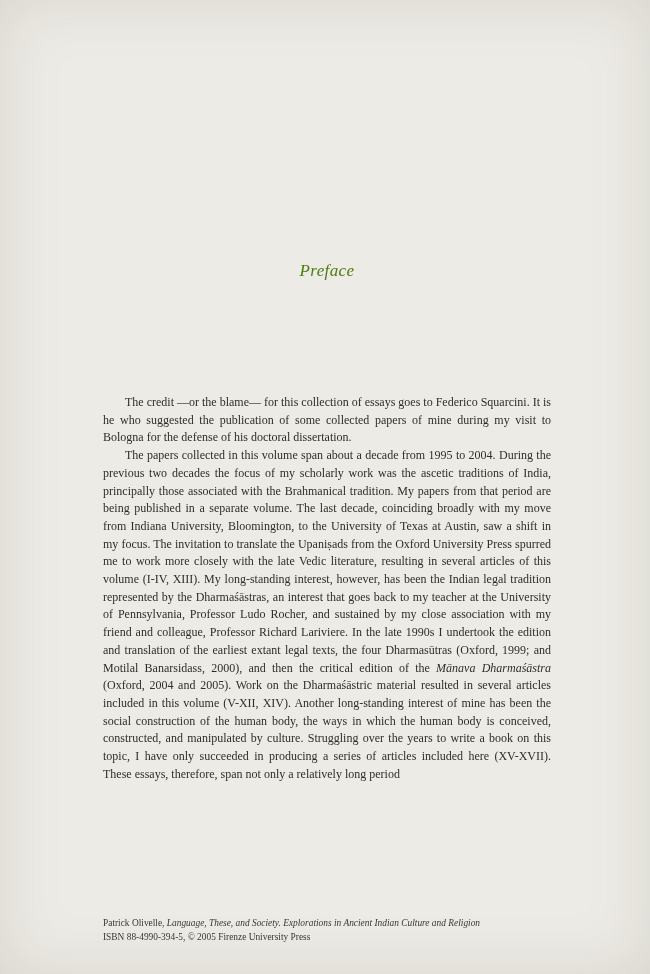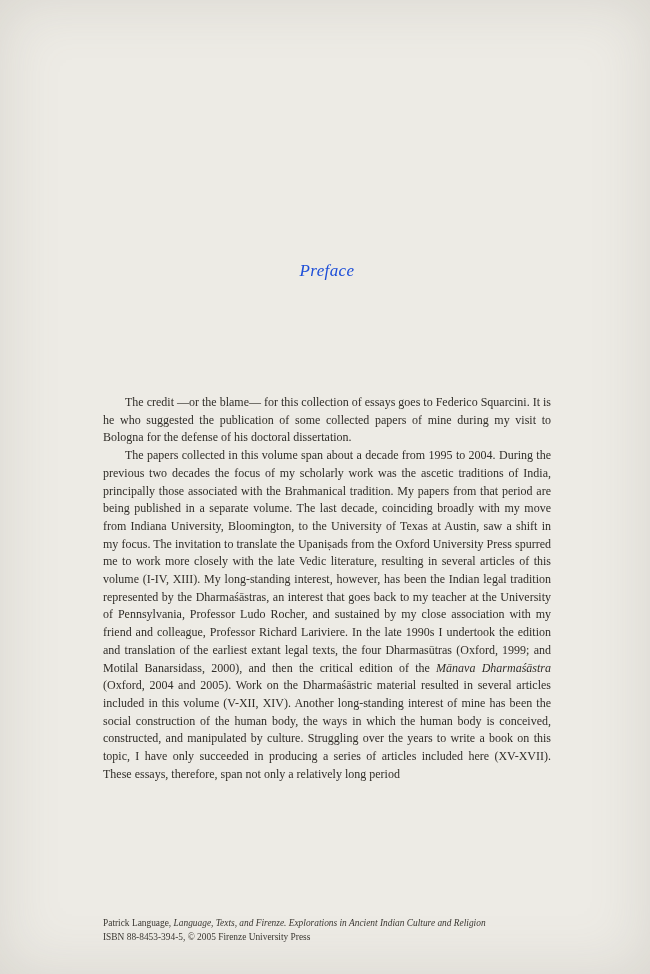--- a/index.html
+++ b/index.html
@@ -23,21 +23,21 @@
   }
   .page-title {
     position: absolute;
     top: 261px;
     left: 103px;
     width: 448px;
     text-align: center;
     font-style: italic;
     font-size: 17px;
     letter-spacing: 0.4px;
-    color: #1d4ed8;
+    color: #4d7c0f;
   }
   .body-text {
     position: absolute;
     top: 394px;
     left: 103px;
     width: 448px;
     font-size: 12px;
     line-height: 17.7px;
     text-align: justify;
     color: #302d28;
@@ -67,17 +67,17 @@
 <div class="page">
 
   <div class="page-title">Preface</div>
 
   <div class="body-text">
     <p>The credit —or the blame— for this collection of essays goes to Federico Squarcini. It is he who suggested the publication of some collected papers of mine during my visit to Bologna for the defense of his doctoral dissertation.</p>
     <p><span>The papers collected in this volume span about a decade from 1995 to 2004. During the previous two decades the focus of my scholarly work was the ascetic traditions of India, principally those associated with the Brahmanical tradition. My papers from that period are being published in a separate volume. The last decade, coinciding broadly with my move from Indiana University, Bloomington, to the University of Texas at Austin, saw a shift in my focus. The invitation to translate the Upaniṣads from the Oxford University Press spurred me to work more closely with the late Vedic literature, resulting in several articles of this volume (I-IV, XIII). My long-standing interest, however, has been the Indian legal tradition represented by the Dharmaśāstras, an interest that goes back to my teacher at the University of Pennsylvania, Professor Ludo Rocher, and sustained by my close association with my friend and colleague, Professor Richard Lariviere. In the late 1990s I undertook the edition and translation of the earliest extant legal texts, the four Dharmasūtras (Oxford, 1999; and Motilal Banarsidass, 2000), and then the critical edition of the </span><span class="italic">Mānava Dharmaśāstra</span><span> (Oxford, 2004 and 2005). Work on the Dharmaśāstric material resulted in several articles included in this volume (V-XII, XIV). Another long-standing interest of mine has been the social construction of the human body, the ways in which the human body is conceived, constructed, and manipulated by culture. Struggling over the years to write a book on this topic, I have only succeeded in producing a series of articles included here (XV-XVII). These essays, therefore, span not only a relatively long period</span></p>
   </div>
 
   <div class="imprint">
-    <div><span>Patrick Language, </span><span class="italic">Language, Texts, and Firenze. Explorations in Ancient Indian Culture and Religion</span></div>
-    <div>ISBN 88-8453-394-5, © 2005 Firenze University Press</div>
+    <div><span>Patrick Olivelle, </span><span class="italic">Language, These, and Society. Explorations in Ancient Indian Culture and Religion</span></div>
+    <div>ISBN 88-4990-394-5, © 2005 Firenze University Press</div>
   </div>
 
 </div>
 
 </body></html>

